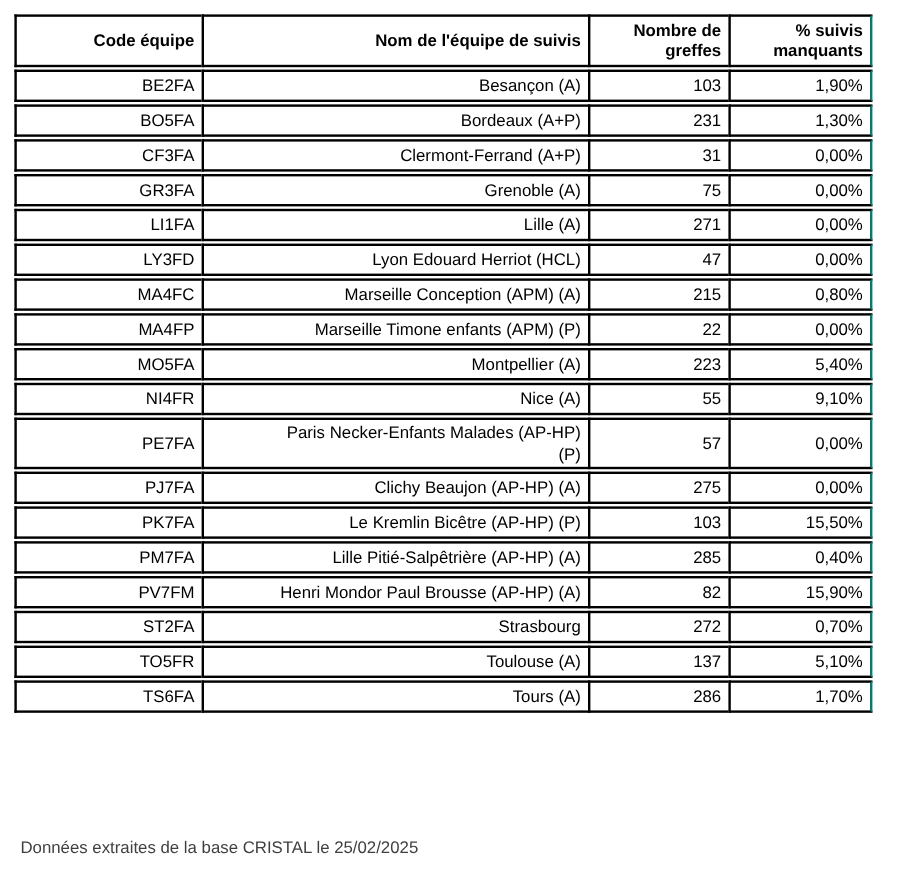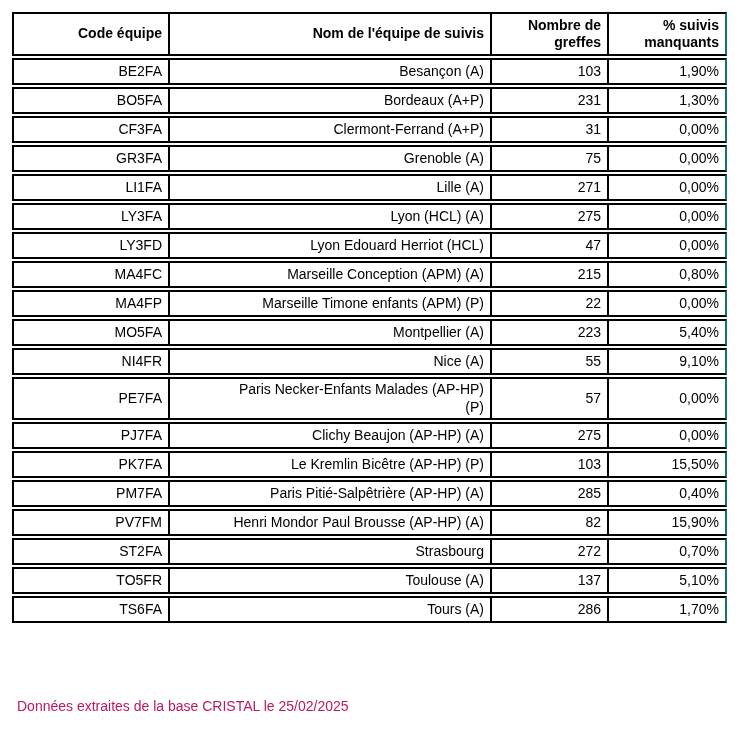--- a/index.html
+++ b/index.html
@@ -54,21 +54,21 @@
     height: 44px;
   }
   table.report td {
     height: 27px;
   }
   .footer-note {
     position: absolute;
     left: 17px;
     top: 698px;
     font-size: 14px;
-    color: #be185d;
+    color: #404040;
   }
 </style>
 </head>
 <body>
 
 <div class="sheet">
   <table class="report">
     <colgroup>
       <col class="c-code">
       <col class="c-name">
@@ -111,26 +111,20 @@
           <td>75</td>
           <td>0,00%</td>
         </tr>
         <tr>
           <td>LI1FA</td>
           <td>Lille (A)</td>
           <td>271</td>
           <td>0,00%</td>
         </tr>
         <tr>
-          <td>LY3FA</td>
-          <td>Lyon (HCL) (A)</td>
-          <td>275</td>
-          <td>0,00%</td>
-        </tr>
-        <tr>
           <td>LY3FD</td>
           <td>Lyon Edouard Herriot (HCL)</td>
           <td>47</td>
           <td>0,00%</td>
         </tr>
         <tr>
           <td>MA4FC</td>
           <td>Marseille Conception (APM) (A)</td>
           <td>215</td>
           <td>0,80%</td>
@@ -167,21 +161,21 @@
           <td>0,00%</td>
         </tr>
         <tr>
           <td>PK7FA</td>
           <td>Le Kremlin Bicêtre (AP-HP) (P)</td>
           <td>103</td>
           <td>15,50%</td>
         </tr>
         <tr>
           <td>PM7FA</td>
-          <td>Paris Pitié-Salpêtrière (AP-HP) (A)</td>
+          <td>Lille Pitié-Salpêtrière (AP-HP) (A)</td>
           <td>285</td>
           <td>0,40%</td>
         </tr>
         <tr>
           <td>PV7FM</td>
           <td>Henri Mondor Paul Brousse (AP-HP) (A)</td>
           <td>82</td>
           <td>15,90%</td>
         </tr>
         <tr>

